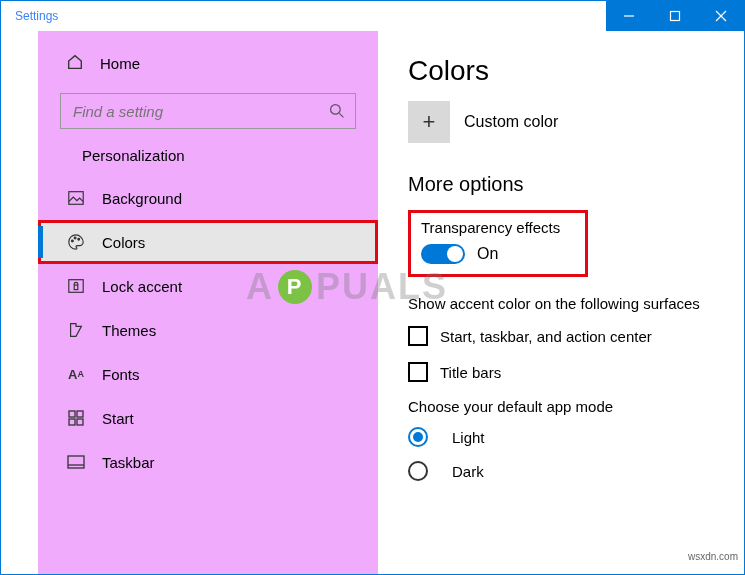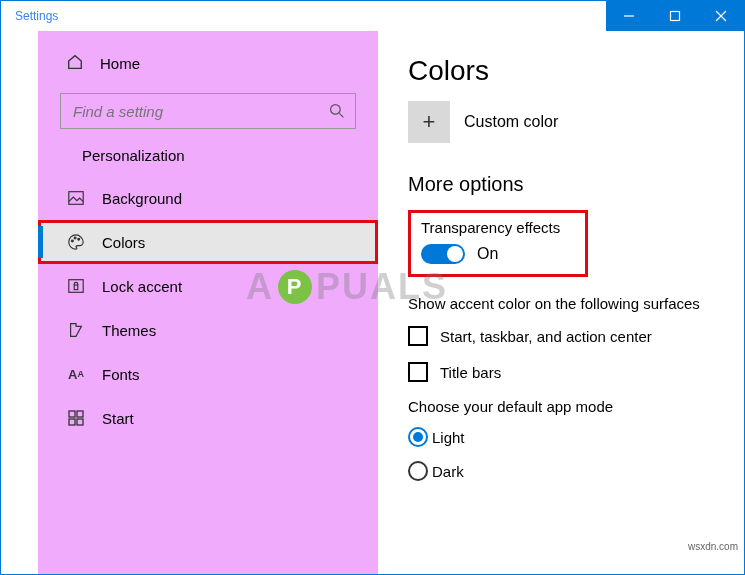--- a/index.html
+++ b/index.html
@@ -51,31 +51,31 @@
   .toggle {
     width:44px; height:20px; border-radius:10px; background:#0078d7; position:relative;
   }
   .toggle::after {
     content:""; position:absolute; right:2px; top:2px; width:16px; height:16px; border-radius:50%; background:#fff;
   }
   .surface-label { font-size:15px; margin:8px 0 14px 0; }
   .check-row { display:flex; align-items:center; gap:12px; font-size:15px; margin-bottom:16px; }
   .checkbox { width:20px; height:20px; border:2px solid #000; }
   .mode-label { font-size:15px; margin:14px 0 12px 0; }
-  .radio-row { display:flex; align-items:center; gap:4px; font-size:15px; margin-bottom:14px; }
+  .radio-row { display:flex; align-items:center; gap:24px; font-size:15px; margin-bottom:14px; }
   .radio { width:20px; height:20px; border:2px solid #333; border-radius:50%; display:flex; align-items:center; justify-content:center; }
   .radio.checked { border-color:#0078d7; }
   .radio.checked::after { content:""; width:10px; height:10px; border-radius:50%; background:#0078d7; }
   .watermark {
     position:absolute; left:245px; top:265px; font-size:36px; font-weight:700;
     color:rgba(120,120,120,0.35); letter-spacing:2px; pointer-events:none;
     display:flex; align-items:center; gap:4px;
   }
   .wm-circle { width:34px; height:34px; border-radius:50%; background:#7cc244; display:inline-flex; align-items:center; justify-content:center; color:#fff; font-size:22px; }
-  .source { position:absolute; right:6px; bottom:22px; font-size:10px; color:#666; }
+  .source { position:absolute; right:6px; bottom:12px; font-size:10px; color:#666; }
 </style>
 </head>
 <body>
 
 <div class="window">
 
   <div class="titlebar">
     <div class="titlebar-title">Settings</div>
     <div class="titlebar-controls">
       <div class="tb-btn">
@@ -177,20 +177,29 @@
           <svg width="16" height="16" viewBox="0 0 16 16" fill="none" stroke="#333" stroke-width="1.3">
               <rect x="1" y="1" width="6" height="6"></rect>
               <rect x="9" y="1" width="6" height="6"></rect>
               <rect x="1" y="9" width="6" height="6"></rect>
               <rect x="9" y="9" width="6" height="6"></rect>
             </svg>
         </span>
         <span>Start</span>
       </div>
 
+      <div class="nav-item">
+        <span class="icon-slot">
+          <svg width="18" height="14" viewBox="0 0 18 14" fill="none" stroke="#333" stroke-width="1.3">
+              <rect x="1" y="1" width="16" height="12"></rect>
+              <line x1="1" y1="10" x2="17" y2="10"></line>
+            </svg>
+        </span>
+        <span>Taskbar</span>
+      </div>
 
     </div>
 
     <div class="main">
       <h1 class="page-title">Colors</h1>
 
       <div class="color-row">
         <div class="color-swatch">
           <span class="plus">+</span>
         </div>

